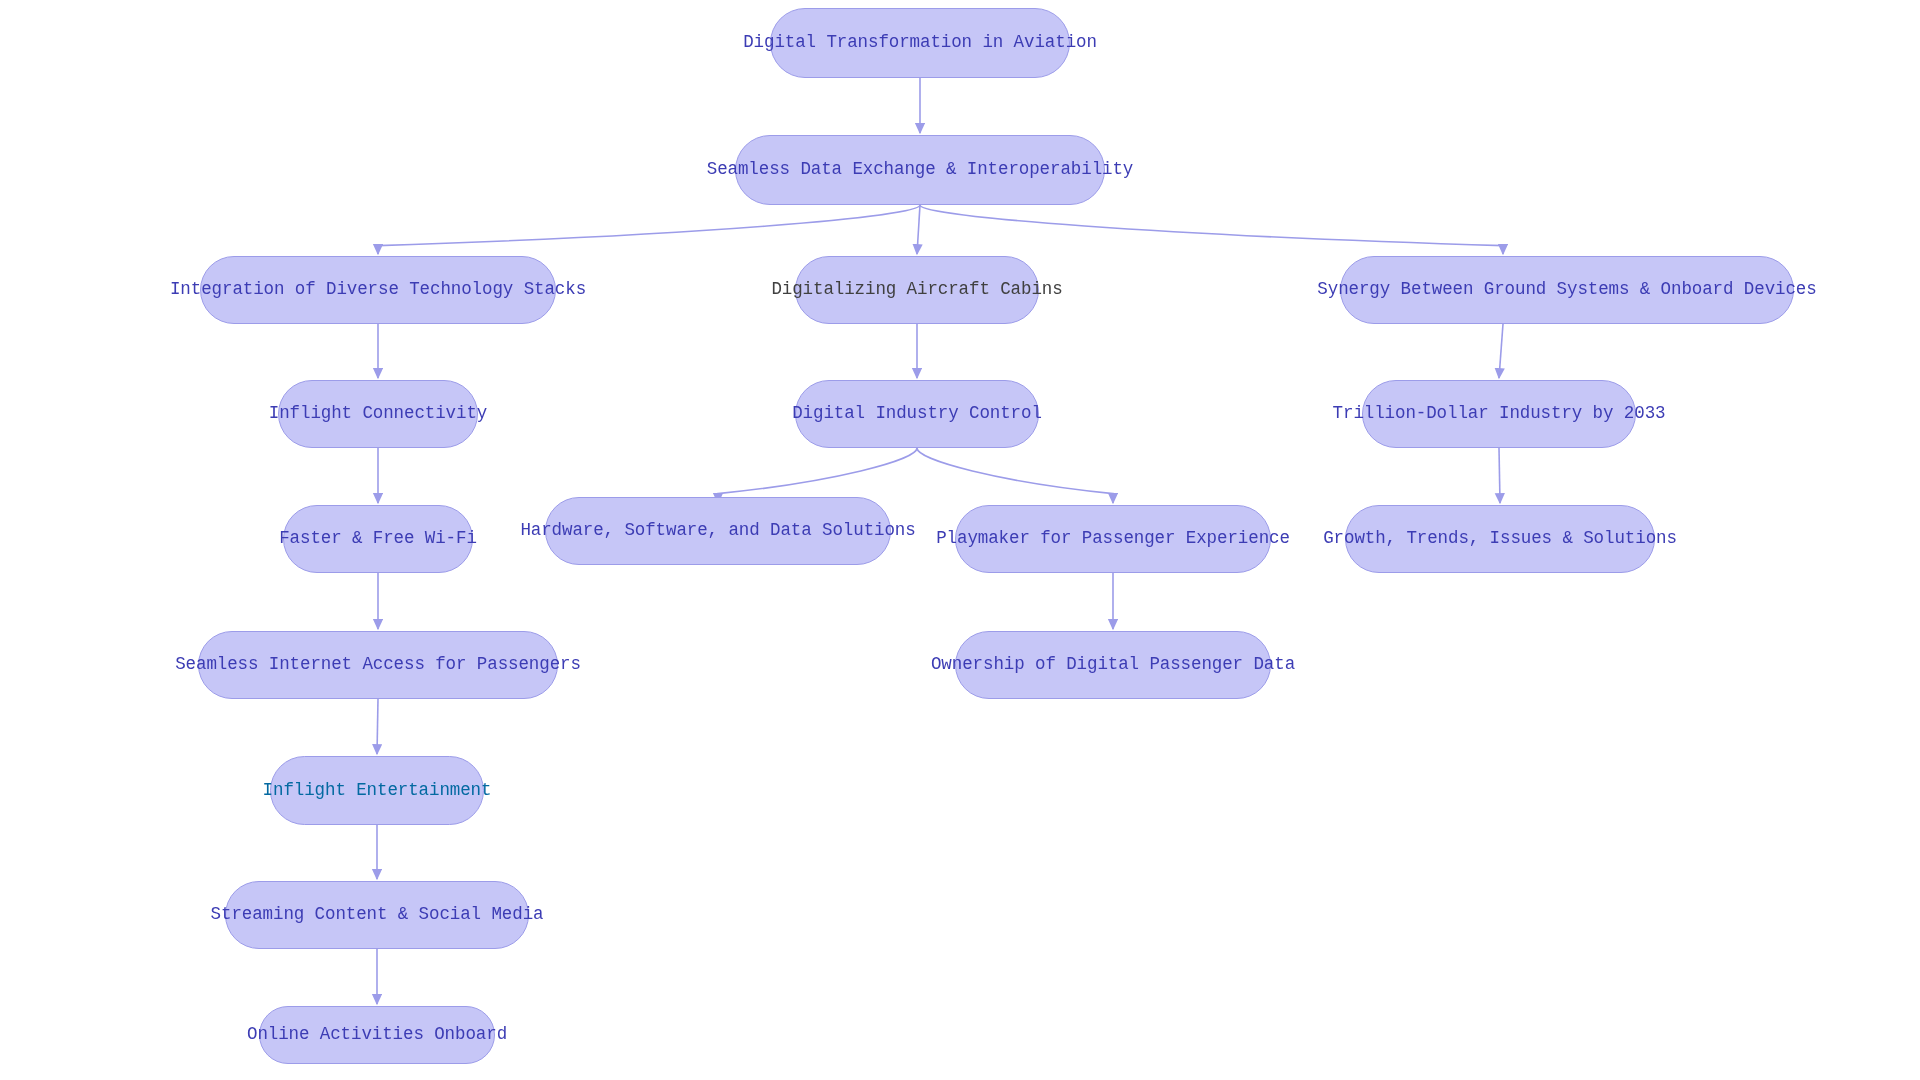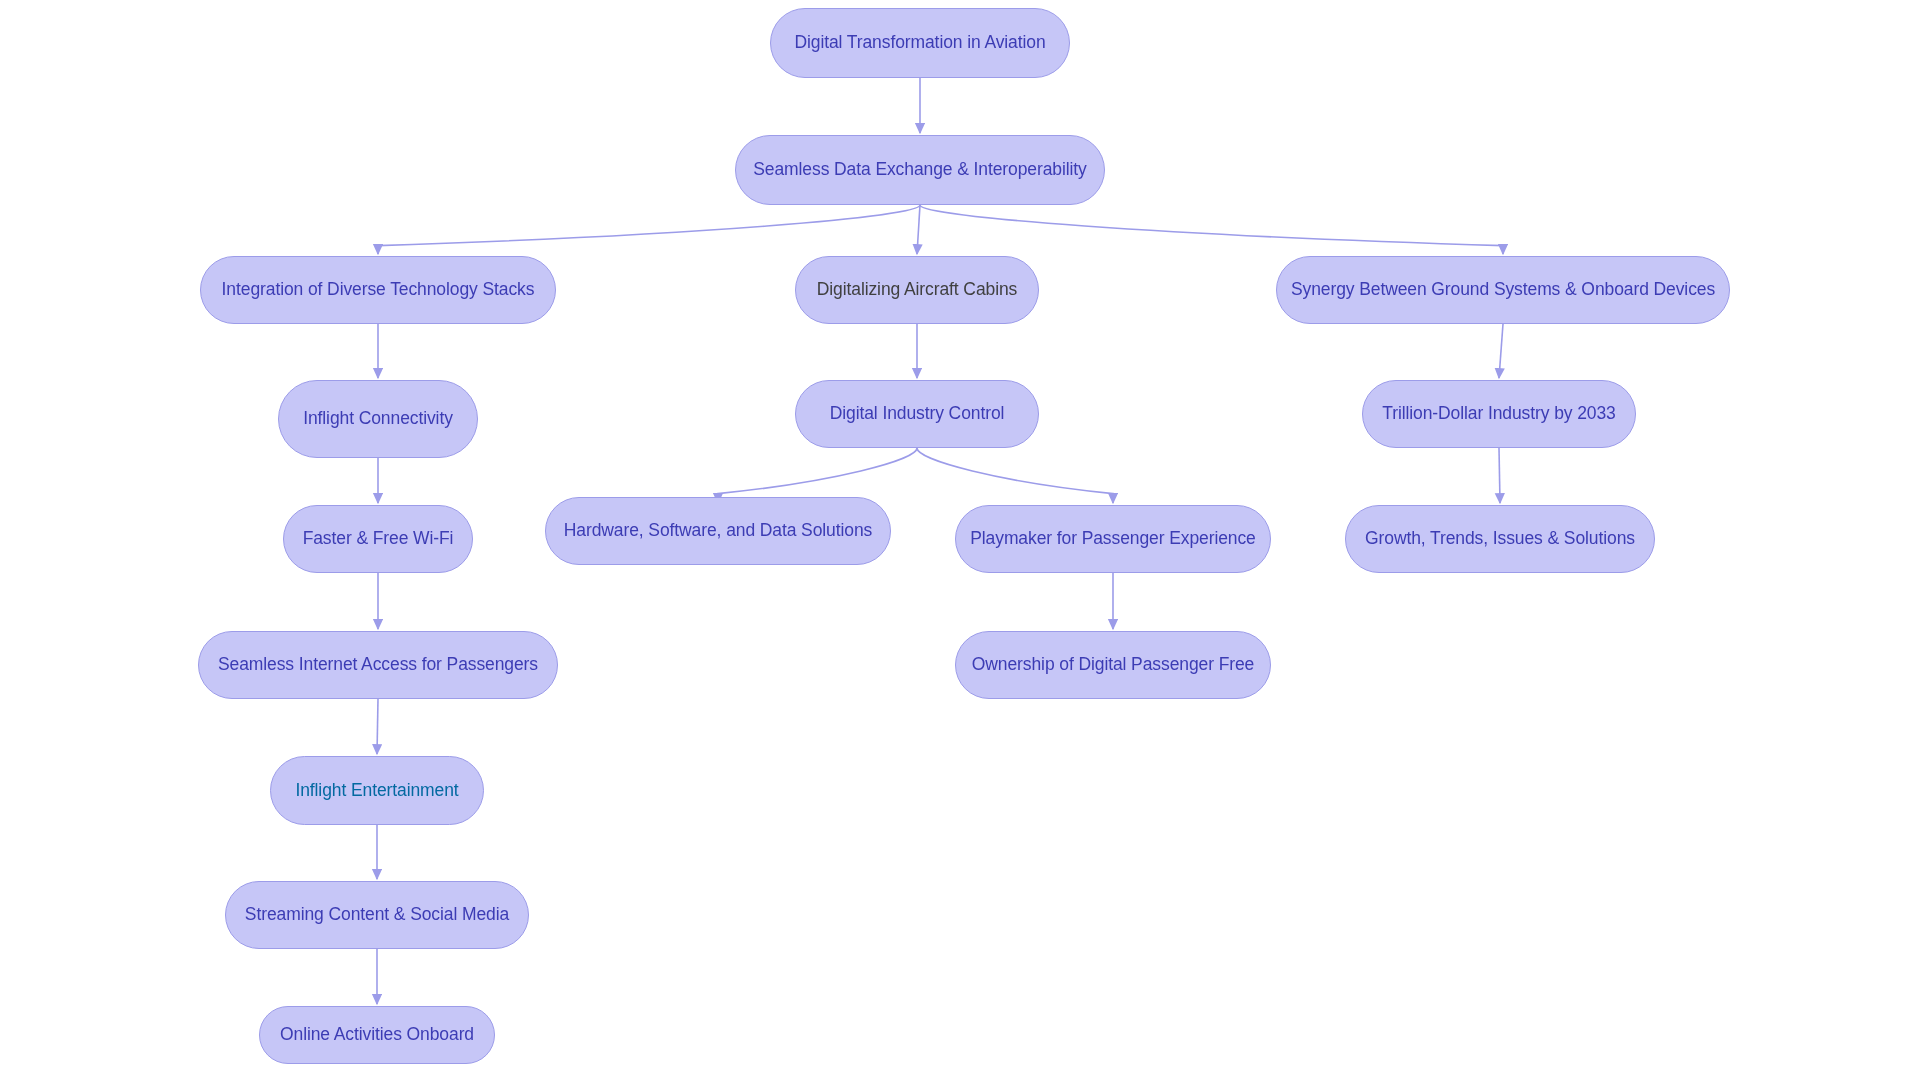--- a/index.html
+++ b/index.html
@@ -36,20 +36,21 @@
     background: #c6c6f7;
     border: 1.2px solid #9c9ce9;
     border-radius: 999px;
     color: #3c3cb4;
     font-size: 17.5px;
     font-weight: 400;
     letter-spacing: -0.1px;
     white-space: nowrap;
     line-height: 1;
     padding: 4px 14px;
+    font-family: Liberation Mono, monospace;
   }
   .node-label {
     display: block;
   }
 </style>
 </head>
 <body>
 
 <div id="canvas">
 
@@ -85,24 +86,24 @@
       </div>
       <div class="node" id="node-n2" style="left: 735px; top: 135px; width: 370px; height: 70px; background: rgb(198, 198, 247); border-color: rgb(156, 156, 233); color: rgb(60, 60, 180);">
         <span class="node-label">Seamless Data Exchange &amp; Interoperability</span>
       </div>
       <div class="node" id="node-n3" style="left: 200px; top: 256px; width: 356px; height: 68px; background: rgb(198, 198, 247); border-color: rgb(156, 156, 233); color: rgb(60, 60, 180);">
         <span class="node-label">Integration of Diverse Technology Stacks</span>
       </div>
       <div class="node" id="node-n4" style="left: 795px; top: 256px; width: 244px; height: 68px; background: rgb(198, 198, 247); border-color: rgb(156, 156, 233); color: #404040;">
         <span class="node-label">Digitalizing Aircraft Cabins</span>
       </div>
-      <div class="node" id="node-n5" style="left: 1276px; top: 256px; width: 454px; height: 68px; background: rgb(198, 198, 247); border-color: rgb(156, 156, 233); color: rgb(60, 60, 180);">
+      <div class="node" id="node-n5" style="left: 1340px; top: 256px; width: 454px; height: 68px; background: rgb(198, 198, 247); border-color: rgb(156, 156, 233); color: rgb(60, 60, 180);">
         <span class="node-label">Synergy Between Ground Systems &amp; Onboard Devices</span>
       </div>
-      <div class="node" id="node-n6" style="left: 278px; top: 380px; width: 200px; height: 78px; background: rgb(198, 198, 247); border-color: rgb(156, 156, 233); color: rgb(60, 60, 180);">
+      <div class="node" id="node-n6" style="left: 278px; top: 380px; width: 200px; height: 68px; background: rgb(198, 198, 247); border-color: rgb(156, 156, 233); color: rgb(60, 60, 180);">
         <span class="node-label">Inflight Connectivity</span>
       </div>
       <div class="node" id="node-n7" style="left: 795px; top: 380px; width: 244px; height: 68px; background: rgb(198, 198, 247); border-color: rgb(156, 156, 233); color: rgb(60, 60, 180);">
         <span class="node-label">Digital Industry Control</span>
       </div>
       <div class="node" id="node-n8" style="left: 1362px; top: 380px; width: 274px; height: 68px; background: rgb(198, 198, 247); border-color: rgb(156, 156, 233); color: rgb(60, 60, 180);">
         <span class="node-label">Trillion-Dollar Industry by 2033</span>
       </div>
       <div class="node" id="node-n9" style="left: 283px; top: 505px; width: 190px; height: 68px; background: rgb(198, 198, 247); border-color: rgb(156, 156, 233); color: rgb(60, 60, 180);">
         <span class="node-label">Faster &amp; Free Wi-Fi</span>
@@ -113,21 +114,21 @@
       <div class="node" id="node-n11" style="left: 955px; top: 505px; width: 316px; height: 68px; background: rgb(198, 198, 247); border-color: rgb(156, 156, 233); color: rgb(60, 60, 180);">
         <span class="node-label">Playmaker for Passenger Experience</span>
       </div>
       <div class="node" id="node-n12" style="left: 1345px; top: 505px; width: 310px; height: 68px; background: rgb(198, 198, 247); border-color: rgb(156, 156, 233); color: rgb(60, 60, 180);">
         <span class="node-label">Growth, Trends, Issues &amp; Solutions</span>
       </div>
       <div class="node" id="node-n13" style="left: 198px; top: 631px; width: 360px; height: 68px; background: rgb(198, 198, 247); border-color: rgb(156, 156, 233); color: rgb(60, 60, 180);">
         <span class="node-label">Seamless Internet Access for Passengers</span>
       </div>
       <div class="node" id="node-n14" style="left: 955px; top: 631px; width: 316px; height: 68px; background: rgb(198, 198, 247); border-color: rgb(156, 156, 233); color: rgb(60, 60, 180);">
-        <span class="node-label">Ownership of Digital Passenger Free</span>
+        <span class="node-label">Ownership of Digital Passenger Data</span>
       </div>
       <div class="node" id="node-n15" style="left: 270px; top: 756px; width: 214px; height: 69px; background: rgb(198, 198, 247); border-color: rgb(156, 156, 233); color: #0369a1;">
         <span class="node-label">Inflight Entertainment</span>
       </div>
       <div class="node" id="node-n16" style="left: 225px; top: 881px; width: 304px; height: 68px; background: rgb(198, 198, 247); border-color: rgb(156, 156, 233); color: rgb(60, 60, 180);">
         <span class="node-label">Streaming Content &amp; Social Media</span>
       </div>
       <div class="node" id="node-n17" style="left: 259px; top: 1006px; width: 236px; height: 58px; background: rgb(198, 198, 247); border-color: rgb(156, 156, 233); color: rgb(60, 60, 180);">
         <span class="node-label">Online Activities Onboard</span>
       </div>

